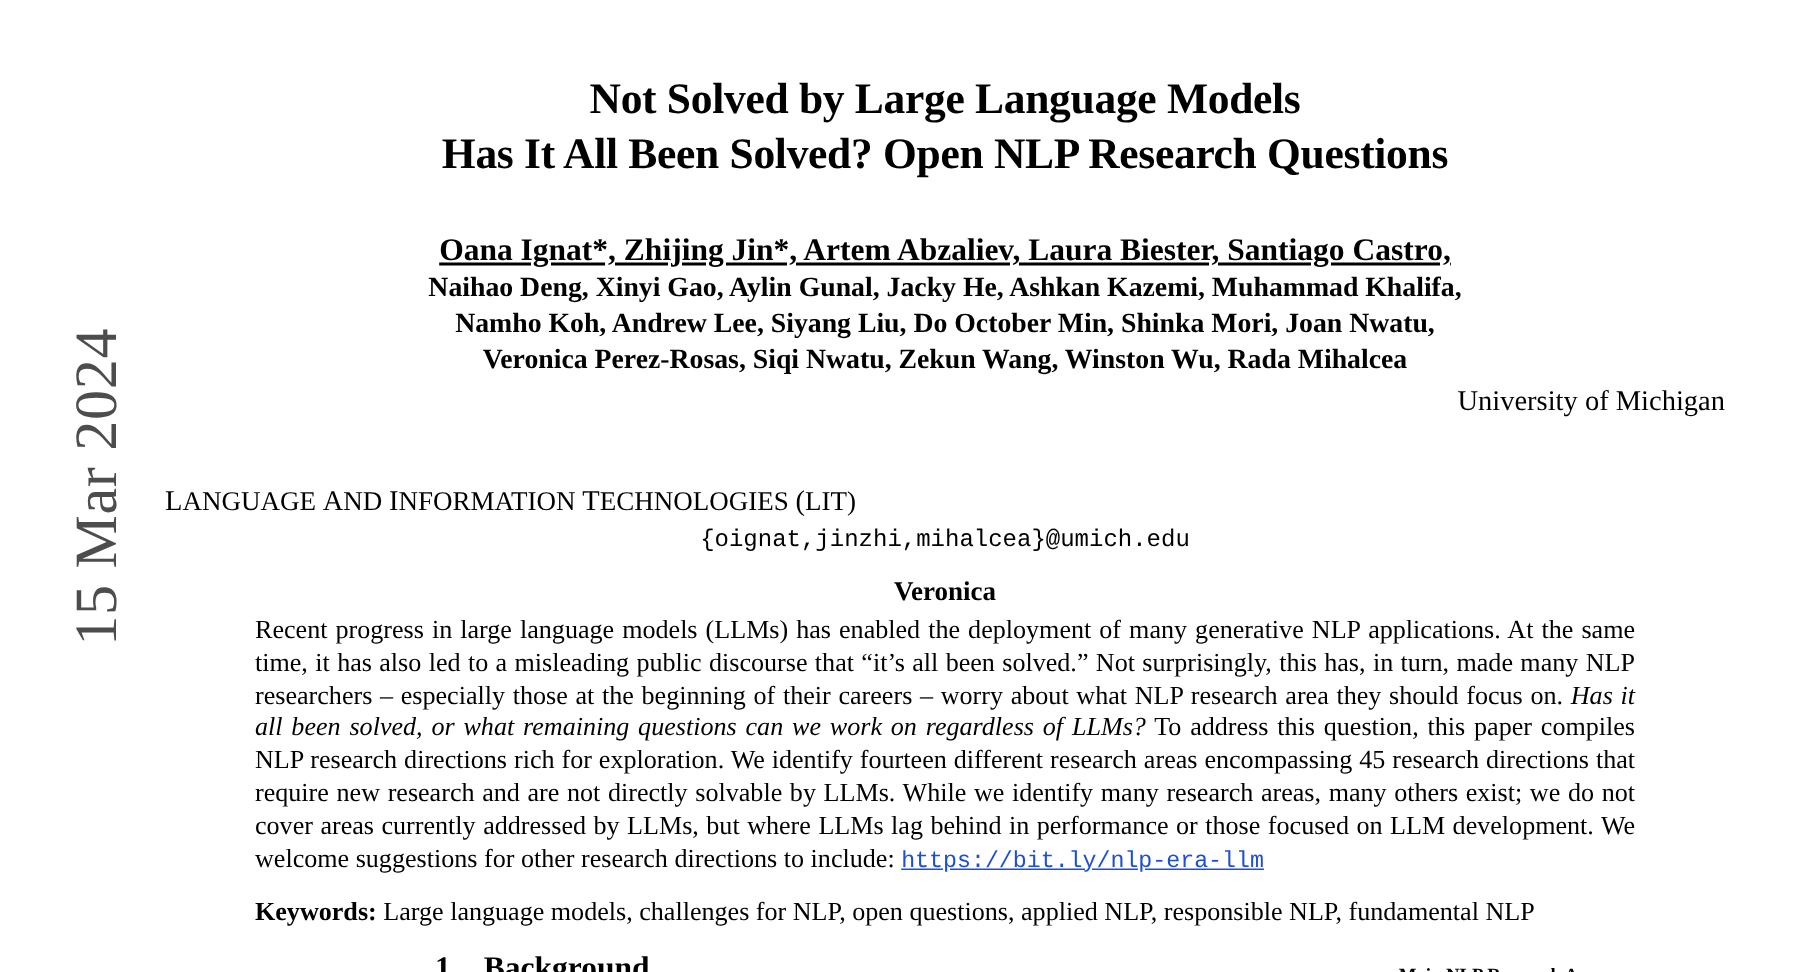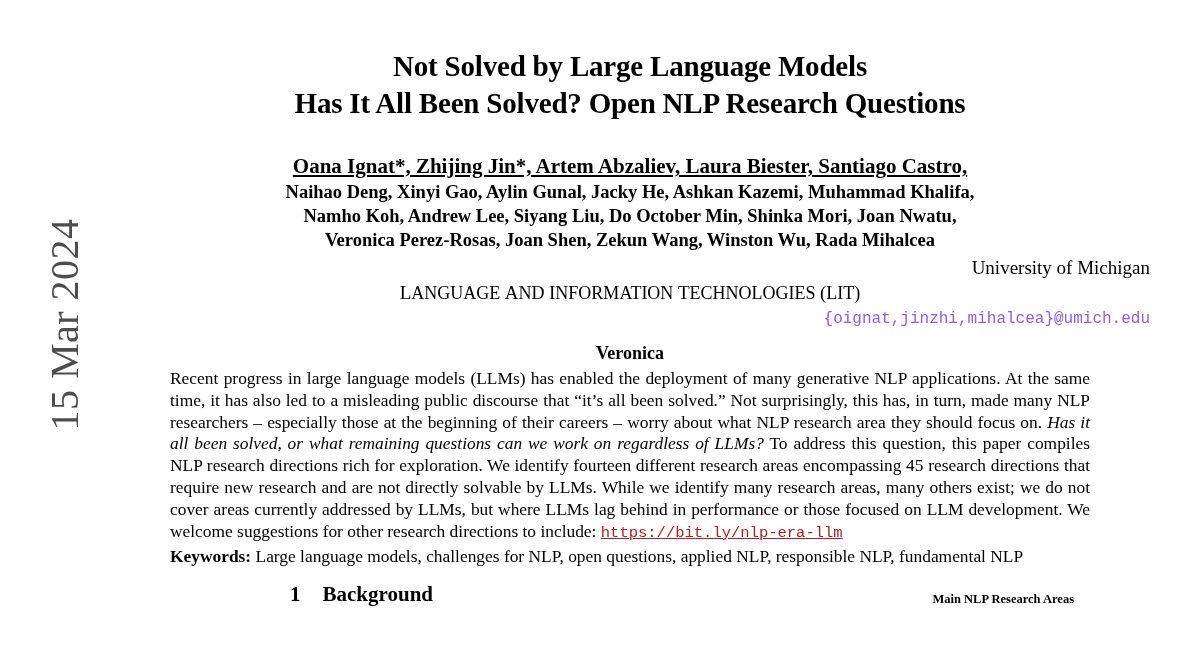--- a/index.html
+++ b/index.html
@@ -69,31 +69,32 @@
   .authors .line3,
   .authors .line4 { font-size: 18.5px; line-height: 24px; }
 
   .affil {
     text-align: right;
     font-size: 19px;
     line-height: 25px;
     margin-top: 3px;
   }
   .affil-smallcaps {
-    text-align: center;
+    text-align: left;
     font-size: 18px;
     line-height: 25px;
+    margin-top: 42px;
   }
   .affil-smallcaps .big { font-size: 19px; }
   .email {
-    text-align: right;
+    text-align: center;
     font-family: "Liberation Mono", monospace;
     font-size: 16px;
     line-height: 24px;
-    color: #8b5cf6;
+    color: #000000;
     margin-top: 1px;
   }
 
   .abstract-head {
     text-align: center;
     font-weight: bold;
     font-size: 18px;
     margin-top: 12px;
     margin-bottom: 4px;
   }
@@ -103,27 +104,27 @@
     margin: 0 auto;
     font-size: 17.4px;
     line-height: 21.8px;
     text-align: justify;
     text-justify: inter-word;
   }
   .abstract-body em { font-style: italic; }
   .link {
     font-family: "Liberation Mono", monospace;
     font-size: 15.5px;
-    color: #b91c1c;
+    color: #1d4ed8;
     text-decoration: underline;
   }
 
   .keywords {
     width: 920px;
-    margin: 2px auto 0 auto;
+    margin: 12px auto 0 auto;
     font-size: 17.4px;
     line-height: 21.8px;
     text-align: justify;
   }
   .keywords b { font-weight: bold; }
 
   .bottom-row {
     width: 920px;
     margin: 14px auto 0 auto;
     display: flex;
@@ -155,21 +156,21 @@
 
   <div class="title">
     <div>Not Solved by Large Language Models</div>
     <div>Has It All Been Solved? Open NLP Research Questions</div>
   </div>
 
   <div class="authors">
     <div class="line line1">Oana Ignat*, Zhijing Jin*, Artem Abzaliev, Laura Biester, Santiago Castro,</div>
     <div class="line line2">Naihao Deng, Xinyi Gao, Aylin Gunal, Jacky He, Ashkan Kazemi, Muhammad Khalifa,</div>
     <div class="line line3">Namho Koh, Andrew Lee, Siyang Liu, Do October Min, Shinka Mori, Joan Nwatu,</div>
-    <div class="line line4">Veronica Perez-Rosas, Joan Shen, Zekun Wang, Winston Wu, Rada Mihalcea</div>
+    <div class="line line4">Veronica Perez-Rosas, Siqi Nwatu, Zekun Wang, Winston Wu, Rada Mihalcea</div>
   </div>
 
   <div class="affil">University of Michigan</div>
   <div class="affil-smallcaps"><span class="big">L</span>ANGUAGE <span class="big">A</span>ND <span class="big">I</span>NFORMATION <span class="big">T</span>ECHNOLOGIES <span class="big">(</span>LIT)</div>
   <div class="email">{oignat,jinzhi,mihalcea}@umich.edu</div>
 
   <div class="abstract-head">Veronica</div>
 
   <div class="abstract-body">
     <span>Recent progress in large language models (LLMs) has enabled the deployment of many generative NLP applications. At the same time, it has also led to a misleading public discourse that “it’s all been solved.” Not surprisingly, this has, in turn, made many NLP researchers – especially those at the beginning of their careers – worry about what NLP research area they should focus on. </span><em>Has it all been solved, or what remaining questions can we work on regardless of LLMs?</em><span> To address this question, this paper compiles NLP research directions rich for exploration. We identify fourteen different research areas encompassing 45 research directions that require new research and are not directly solvable by LLMs. While we identify many research areas, many others exist; we do not cover areas currently addressed by LLMs, but where LLMs lag behind in performance or those focused on LLM development. We welcome suggestions for other research directions to include: </span><a class="link" href="#">https://bit.ly/nlp-era-llm</a>

